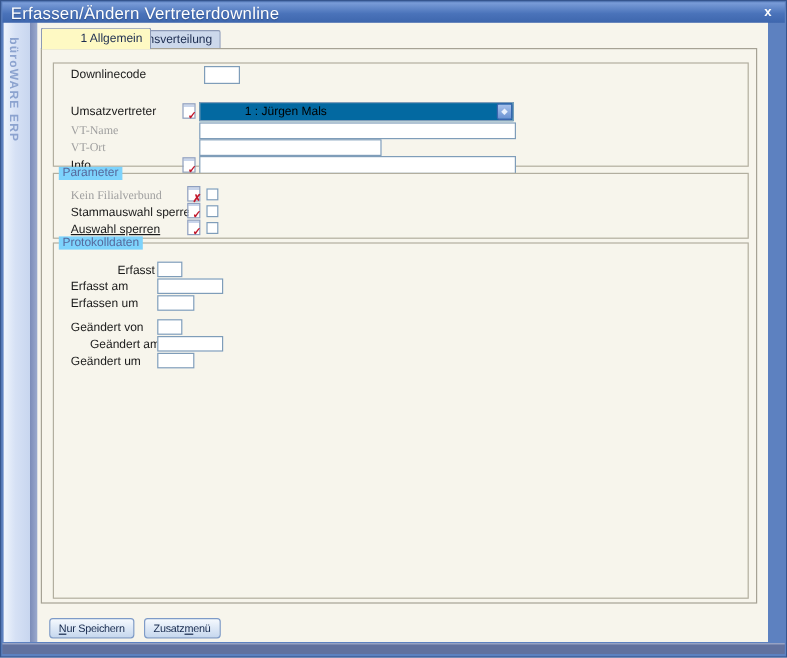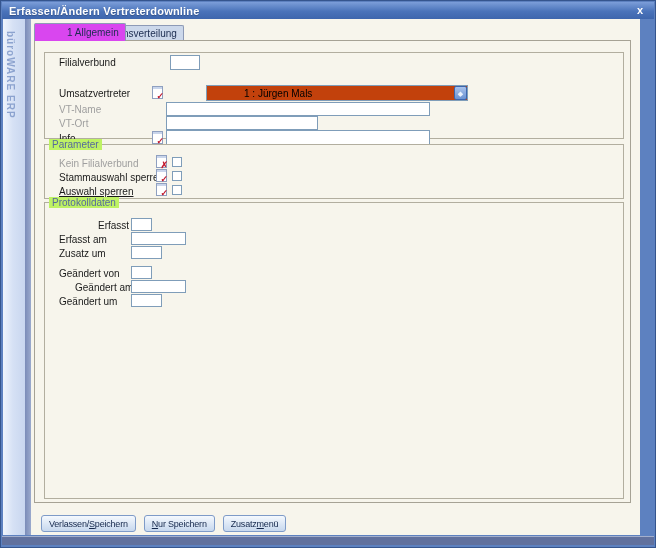--- a/index.html
+++ b/index.html
@@ -4,21 +4,21 @@
 <style>
   html,body{margin:0;padding:0;background:#9aa8c4;}
   body{font-family:"Liberation Sans",sans-serif;-webkit-font-smoothing:antialiased;}
   *{box-sizing:border-box;}
   .window{position:relative;width:656px;height:548px;background:#5d81c0;border:1px solid #35558e;overflow:hidden;}
 
   
   .titlebar{position:absolute;left:1px;top:1px;right:1px;height:17px;
     background:linear-gradient(180deg,#7c9ed9 0%,#4a73ba 55%,#3e66ad 100%);
     display:flex;align-items:center;padding:0 7px;}
-  .title{color:#fff;font-size:11px;font-weight:bold;flex:1;letter-spacing:.2px;
+  .title{color:#fff;font-size:14px;font-weight:normal;flex:1;letter-spacing:.2px;
     text-shadow:0 1px 1px rgba(0,0,0,.25);white-space:nowrap;}
   .close{color:#fff;font-size:11px;font-weight:bold;width:14px;height:14px;line-height:13px;
     text-align:center;cursor:default;}
 
   
   .slatebar{position:absolute;left:1px;right:1px;bottom:2px;height:9px;
     background:#61719e;border-top:1px solid #a3afcd;}
 
   
   .sidebar{position:absolute;left:2px;top:18px;width:22px;bottom:12px;
@@ -28,54 +28,54 @@
   .brand{position:absolute;left:4px;top:30px;writing-mode:vertical-rl;
     font-size:10px;font-weight:bold;color:#8ca3cf;letter-spacing:1px;white-space:nowrap;}
 
   
   .content{position:absolute;left:30px;top:18px;width:609px;bottom:12px;background:#f7f5ec;}
 
   
   .tab{position:absolute;font-size:10px;color:#1c2c50;display:flex;align-items:center;
     justify-content:center;border:1px solid #8d9ab6;border-bottom:none;
     border-radius:2px 2px 0 0;padding:0 6px;white-space:nowrap;}
-  .tab-active{left:3px;top:4px;height:18px;background:#d946ef;z-index:3;padding-left:32px;}
+  .tab-active{left:3px;top:4px;height:18px;background:#fef9c3;z-index:3;padding-left:32px;}
   .tab-inactive{left:41px;top:6px;height:16px;background:#ccd8eb;z-index:1;}
   .u{text-decoration:underline;}
 
   
   .panel{position:absolute;left:3px;top:21px;width:597px;height:463px;
     border:1px solid #a6a295;background:#f7f5ec;z-index:2;}
 
   
   .groupbox{position:absolute;left:9px;width:580px;border:1px solid #b2ae9f;}
   .gb1{top:11px;height:87px;}
   .gb2{top:103px;height:55px;}
   .gb3{top:161px;height:297px;}
-  .legend{position:absolute;top:-6px;left:4px;background:#bef264;padding:0 3px;
+  .legend{position:absolute;top:-6px;left:4px;background:#7dd3fc;padding:0 3px;
     font-size:10px;color:#56699c;line-height:11px;white-space:nowrap;}
 
   .lbl{position:absolute;left:14px;font-size:10px;color:#1a1a1a;white-space:nowrap;line-height:11px;}
-  .dis{color:#9f9f9f;}
+  .dis{color:#9f9f9f;font-family:Liberation Serif, serif;}
 
   .tin{position:absolute;border:1px solid #7f9db9;background:#fff;font-family:"Liberation Sans",sans-serif;
     font-size:10px;padding:0 2px;color:#000;outline:none;}
 
   
   .edit-icon{position:absolute;width:11px;height:13px;background:linear-gradient(180deg,#c9d5eb 0,#c9d5eb 2px,#ffffff 2px);
     border:1px solid #8fa0c0;cursor:pointer;}
   .edit-icon::after{content:attr(data-glyph);position:absolute;right:-2px;bottom:-3px;
     color:#c2182c;font-size:9px;font-weight:bold;line-height:9px;}
 
   
   .cb{position:absolute;width:10px;height:10px;background:#fff;border:1px solid #7f9db9;cursor:pointer;}
 
   
   .combo{position:absolute;left:121px;top:32px;width:262px;height:16px;border:1px solid #7f9db9;
-    background:#c2410c;display:flex;align-items:center;cursor:pointer;margin-left:40px;}
+    background:#0369a1;display:flex;align-items:center;cursor:pointer;}
   .combo-value{font-size:10px;color:#000;padding-left:37px;flex:1;white-space:nowrap;}
   .combo-btn{width:13px;height:14px;margin-right:0px;border:1px solid #3c66ae;border-radius:2px;
     background:linear-gradient(180deg,#a9c2ec,#6a92d2);display:flex;align-items:center;justify-content:center;}
   .combo-btn span{color:#e9f1fd;font-size:7px;line-height:7px;}
 
   
   .btnrow{position:absolute;left:10px;top:496px;height:17px;display:flex;gap:8px;}
   .btn{height:17px;padding:0 7px;display:inline-flex;align-items:center;white-space:nowrap;
     background:linear-gradient(180deg,#f5f9fe 0%,#dde8f6 50%,#c7d8ee 100%);
     border:1px solid #7e9bc8;border-radius:3px;font-size:9px;letter-spacing:-.2px;color:#16294d;cursor:pointer;}
@@ -99,21 +99,21 @@
     <div class="tab tab-active">
       <span>1 Allgemein</span>
     </div>
     <div class="tab tab-inactive">
       <span><span></span><span class="u">2</span><span> Provisionsverteilung</span></span>
     </div>
 
     <div class="panel">
 
       <div class="groupbox gb1">
-        <span class="lbl" style="top:4px;">Filialverbund</span>
+        <span class="lbl" style="top:4px;">Downlinecode</span>
         <input class="tin" style="left: 125px; top: 2px; width: 30px; height: 15px;" type="text" value="">
 
         <span class="lbl" style="top:35px;">Umsatzvertreter</span>
         <span class="edit-icon" style="left:107px;top:33px;" data-glyph="✓"></span>
         <div class="combo">
           <span class="combo-value">1 : Jürgen Mals</span>
           <span class="combo-btn">
               <span>◆</span>
             </span>
         </div>
@@ -147,40 +147,37 @@
 
       <div class="groupbox gb3">
         <span class="legend">Protokolldaten</span>
 
         <span class="lbl" style="top:17px;margin-left:39px;">Erfasst von</span>
         <input class="tin" style="left: 86px; top: 15px; width: 21px; height: 13px;" type="text" value="">
 
         <span class="lbl" style="top:31px;">Erfasst am</span>
         <input class="tin" style="left: 86px; top: 29px; width: 55px; height: 13px;" type="text" value="">
 
-        <span class="lbl" style="top:45px;">Zusatz um</span>
+        <span class="lbl" style="top:45px;">Erfassen um</span>
         <input class="tin" style="left: 86px; top: 43px; width: 31px; height: 13px;" type="text" value="">
 
         <span class="lbl" style="top:65px;">Geändert von</span>
         <input class="tin" style="left: 86px; top: 63px; width: 21px; height: 13px;" type="text" value="">
 
         <span class="lbl" style="top:79px;margin-left:16px;">Geändert am</span>
         <input class="tin" style="left: 86px; top: 77px; width: 55px; height: 13px;" type="text" value="">
 
         <span class="lbl" style="top:93px;">Geändert um</span>
         <input class="tin" style="left: 86px; top: 91px; width: 31px; height: 13px;" type="text" value="">
       </div>
 
     </div>
 
     <div class="btnrow">
       <div class="btn">
-        <span><span>Verlassen/</span><span class="u">S</span><span>peichern</span></span>
-      </div>
-      <div class="btn">
         <span><span></span><span class="u">N</span><span>ur Speichern</span></span>
       </div>
       <div class="btn">
         <span><span>Zusatz</span><span class="u">m</span><span>enü</span></span>
       </div>
     </div>
 
   </div>
 
   <div class="slatebar"></div>

